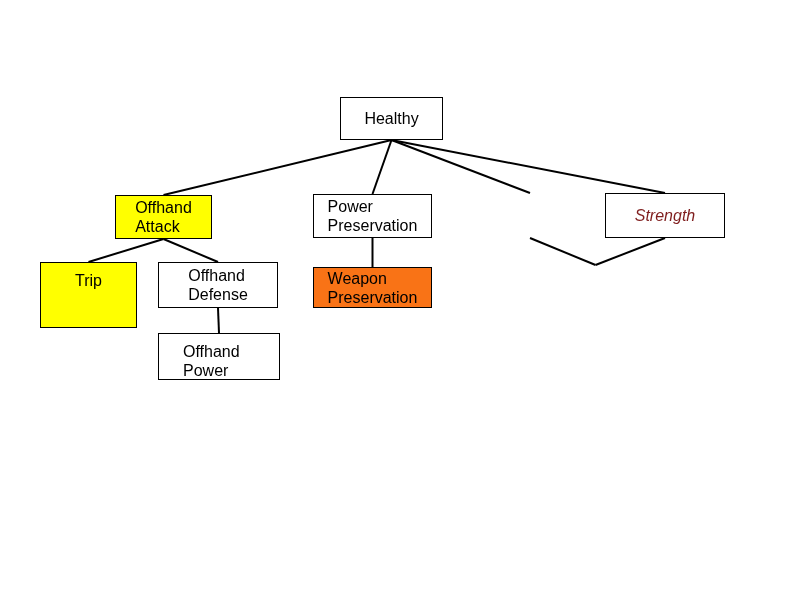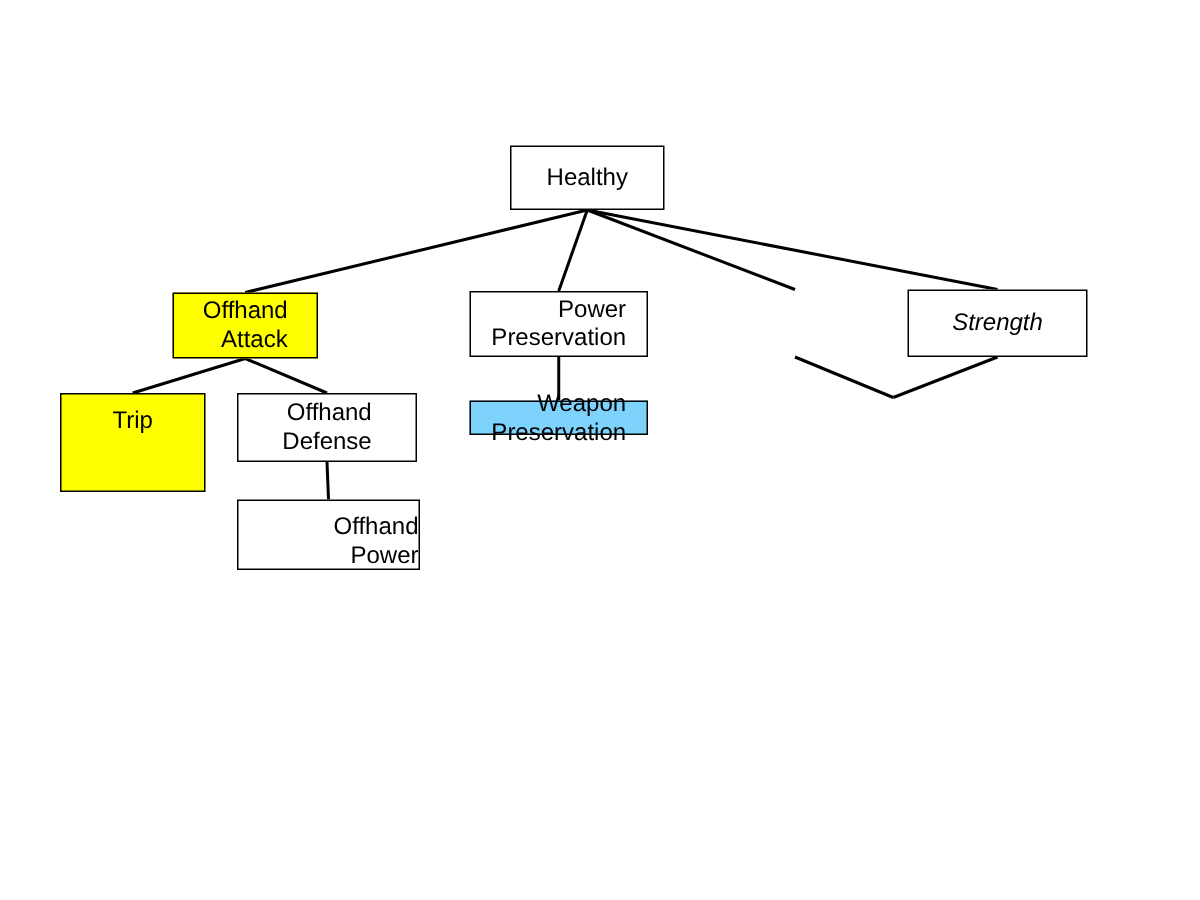--- a/index.html
+++ b/index.html
@@ -49,21 +49,21 @@
     color: #000000;
   }
   .node {
     position: absolute;
     box-sizing: border-box;
     background: #ffffff;
     border: 1.5px solid #000000;
     display: flex;
     align-items: center;
     justify-content: center;
-    text-align: right;
+    text-align: left;
   }
   .node.vtop {
     align-items: flex-start;
     padding-top: 8px;
   }
   .node .node-label {
     font-size: 16px;
     line-height: 19px;
     color: #000000;
     white-space: pre-line;
@@ -94,29 +94,29 @@
     </div>
     <div class="node" style="left: 115px; top: 195px; width: 97px; height: 44px; background: rgb(255, 255, 0); border-color: rgb(0, 0, 0);">
       <span class="node-label" style="color: rgb(0, 0, 0);">Offhand
 Attack</span>
     </div>
     <div class="node" style="left: 313px; top: 194px; width: 119px; height: 44px; background: rgb(255, 255, 255); border-color: rgb(0, 0, 0);">
       <span class="node-label" style="color: rgb(0, 0, 0);">Power
 Preservation</span>
     </div>
     <div class="node italic" style="left: 605px; top: 193px; width: 120px; height: 45px; background: rgb(255, 255, 255); border-color: rgb(0, 0, 0);">
-      <span class="node-label" style="color: #000000;">Strength</span>
+      <span class="node-label" style="color: #7f1d1d;">Strength</span>
     </div>
     <div class="node vtop" style="left: 40px; top: 262px; width: 97px; height: 66px; background: rgb(255, 255, 0); border-color: rgb(0, 0, 0);">
       <span class="node-label" style="color: rgb(0, 0, 0);">Trip</span>
     </div>
     <div class="node" style="left: 158px; top: 262px; width: 120px; height: 46px; background: rgb(255, 255, 255); border-color: rgb(0, 0, 0);">
       <span class="node-label" style="color: rgb(0, 0, 0);">Offhand
 Defense</span>
     </div>
-    <div class="node" style="left: 313px; top: 267px; width: 119px; height: 23px; background: #7dd3fc; border-color: rgb(0, 0, 0);">
+    <div class="node" style="left: 313px; top: 267px; width: 119px; height: 41px; background: #f97316; border-color: rgb(0, 0, 0);">
       <span class="node-label" style="color: rgb(0, 0, 0);">Weapon
 Preservation</span>
     </div>
     <div class="node vtop" style="left: 158px; top: 333px; width: 122px; height: 47px; background: rgb(255, 255, 255); border-color: rgb(0, 0, 0);">
       <span class="node-label" style="color: rgb(0, 0, 0); margin-left: 24px;">Offhand Power</span>
     </div>
   </div>
 
 </body></html>

